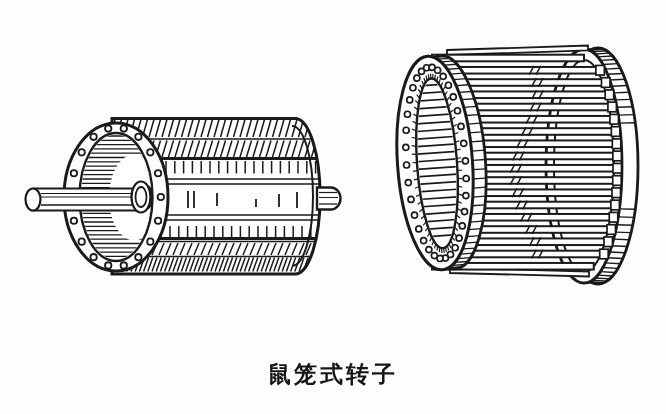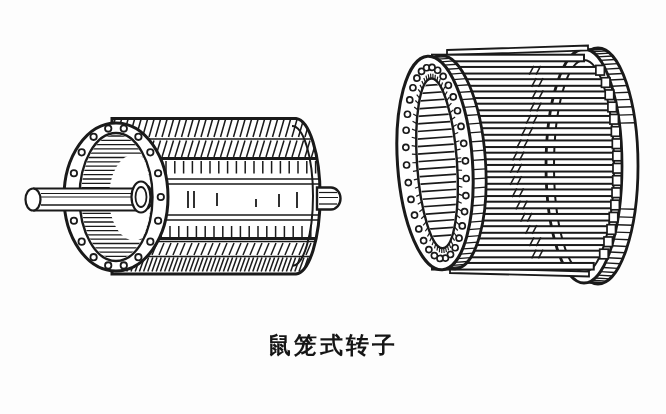--- a/index.html
+++ b/index.html
@@ -1,18 +1,18 @@
 <!DOCTYPE html>
 <html><head>
 <meta charset="utf-8">
 <style>
   html,body{margin:0;padding:0;}
   body{background:#e9e9e9;font-family:"Liberation Sans",sans-serif;}
   .page{position:relative;width:666px;height:414px;background:#fdfdfd;overflow:hidden;}
-  .caption{position:absolute;top:330px;left:0;width:666px;text-align:center;
+  .caption{position:absolute;top:359px;left:0;width:666px;text-align:center;
            font-family:"Liberation Serif","DejaVu Serif",serif;
            font-weight:bold;font-size:23px;letter-spacing:3px;color:#151515;}
   svg{position:absolute;top:0;left:0;}
 </style>
 </head>
 <body>
 
 <div class="page">
   <svg id="scene" width="666" height="414" viewBox="0 0 666 414">
     <g id="figLeft">

